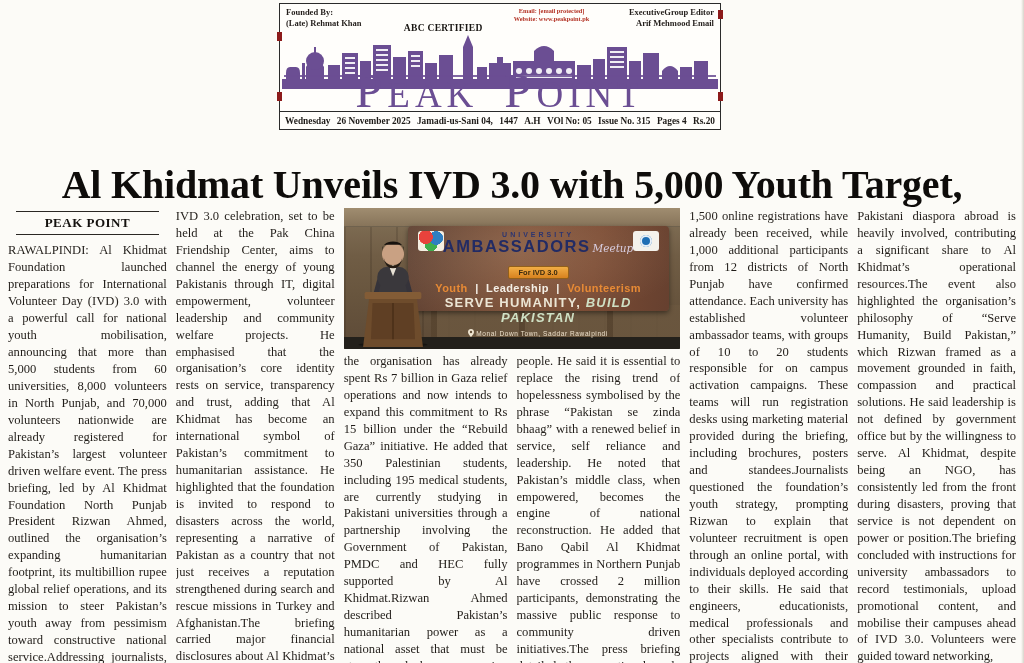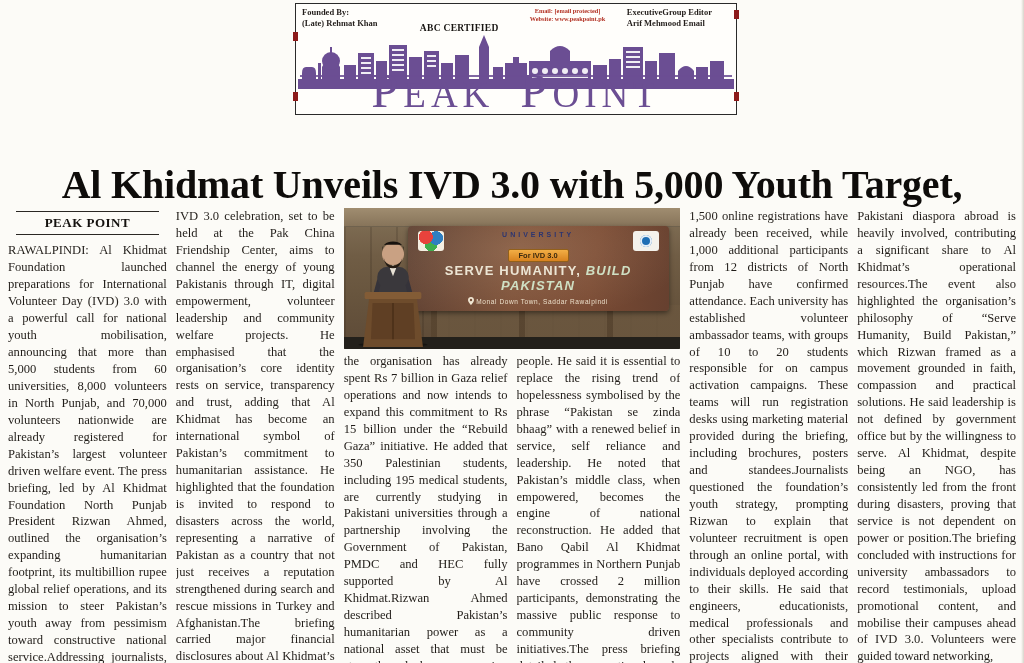--- a/index.html
+++ b/index.html
@@ -3,34 +3,34 @@
 <meta charset="utf-8">
 <style>
   html,body{margin:0;padding:0;}
   body{
     width:1024px;height:663px;position:relative;overflow:hidden;
     background:#fcfbf7;color:#181512;
     font-family:"Liberation Serif", serif;
   }
   
   .masthead{
-    position:absolute;left:295px;top:3px;width:442px;height:112px;
+    position:absolute;left:279px;top:3px;width:442px;height:127px;
     border:1.5px solid #2a2a2a;background:#fffefb;box-sizing:border-box;
   }
   .corner{position:absolute;width:5px;height:9px;background:#8c1a1a;}
   .c-lt{left:-3px;top:28px;} .c-lb{left:-3px;top:88px;}
   .c-rt{right:-3px;top:6px;}  .c-rb{right:-3px;top:88px;}
   .mast-top{
     display:grid;grid-template-columns:1.05fr .95fr 1.15fr 1fr;
     padding:3px 6px 0 6px;align-items:start;
   }
   .founded{font-weight:bold;font-size:8.5px;line-height:1.25;color:#241f1c;}
   .abc{font-weight:bold;font-size:9.5px;text-align:center;letter-spacing:.3px;margin-top:16px;}
   .contact{font-size:6.3px;line-height:1.3;color:#b33224;text-align:center;font-weight:bold;}
-  .editor{font-weight:bold;font-size:8.5px;line-height:1.25;text-align:left;color:#241f1c;}
+  .editor{font-weight:bold;font-size:8.5px;line-height:1.25;text-align:right;color:#241f1c;}
   .logo-zone{position:relative;height:82px;}
   .skyline{position:absolute;left:2px;right:2px;top:0px;height:56px;}
   .logo-block{position:absolute;left:0;right:0;bottom:0px;height:44px;text-align:center;}
   .logo-rule{position:absolute;left:4px;right:4px;top:4px;height:2px;background:#6b4e93;opacity:.85;}
   .big-name{
     position:relative;font-size:37px;line-height:40px;color:#6b4e93;
     letter-spacing:5px;font-weight:normal;white-space:nowrap;
   }
   .big-word{display:inline-block;}
   .big-word::first-letter{font-size:1.32em;}
@@ -207,20 +207,31 @@
       </g>
     </svg>
     <div class="logo-block">
       <div class="logo-rule"></div>
       <div class="big-name">
         <span class="big-word">PEAK</span><span class="gap-word"></span><span class="big-word">POINT</span>
       </div>
     </div>
   </div>
 
+  <div class="date-strip">
+    <span>Wednesday</span>
+    <span>26 November 2025</span>
+    <span>Jamadi-us-Sani 04,</span>
+    <span>1447</span>
+    <span>A.H</span>
+    <span>VOl No: 05</span>
+    <span>Issue No. 315</span>
+    <span>Pages 4</span>
+    <span>Rs.20</span>
+  </div>
 </header>
 
 <h1 class="headline">
   <div>Al Khidmat Unveils IVD 3.0 with 5,000 Youth Target, 70,000</div>
 </h1>
 
 <main class="body-grid">
 
   <div class="col">
     <div class="kicker">PEAK POINT</div>
@@ -236,22 +247,32 @@
       <div class="beam"></div>
       <div class="panel-row"></div>
       <div class="floor"></div>
 
       <div class="banner">
         <div class="logo-chip chip-left"></div>
         <div class="logo-chip chip-right">
             <span class="dot"></span>
           </div>
         <div class="bn-university">UNIVERSITY</div>
+        <div class="bn-ambassadors">
+          <span>AMBASSADORS</span><span class="bn-meetup">Meetup</span>
+        </div>
         <div>
           <span class="bn-ribbon">For IVD 3.0</span>
+        </div>
+        <div class="bn-tagline">
+          <span class="tg-a">Youth</span>
+          <span class="tg-sep">|</span>
+          <span class="tg-b">Leadership</span>
+          <span class="tg-sep">|</span>
+          <span class="tg-a">Volunteerism</span>
         </div>
         <div class="bn-motto">
           <span class="mt-a">SERVE HUMANITY,</span>
           <span class="mt-b">BUILD PAKISTAN</span>
         </div>
         <div class="bn-loc">
           <svg class="pin" width="6" height="8" viewBox="0 0 6 8">
             <path d="M3 0 C1.3 0 0 1.3 0 3 C0 5.2 3 8 3 8 C3 8 6 5.2 6 3 C6 1.3 4.7 0 3 0 Z M3 4.2 A1.2 1.2 0 1 1 3 1.8 A1.2 1.2 0 0 1 3 4.2 Z" fill="#f0e6d2"></path>
           </svg><span>Monal Down Town, Saddar Rawalpindi</span>
         </div>

